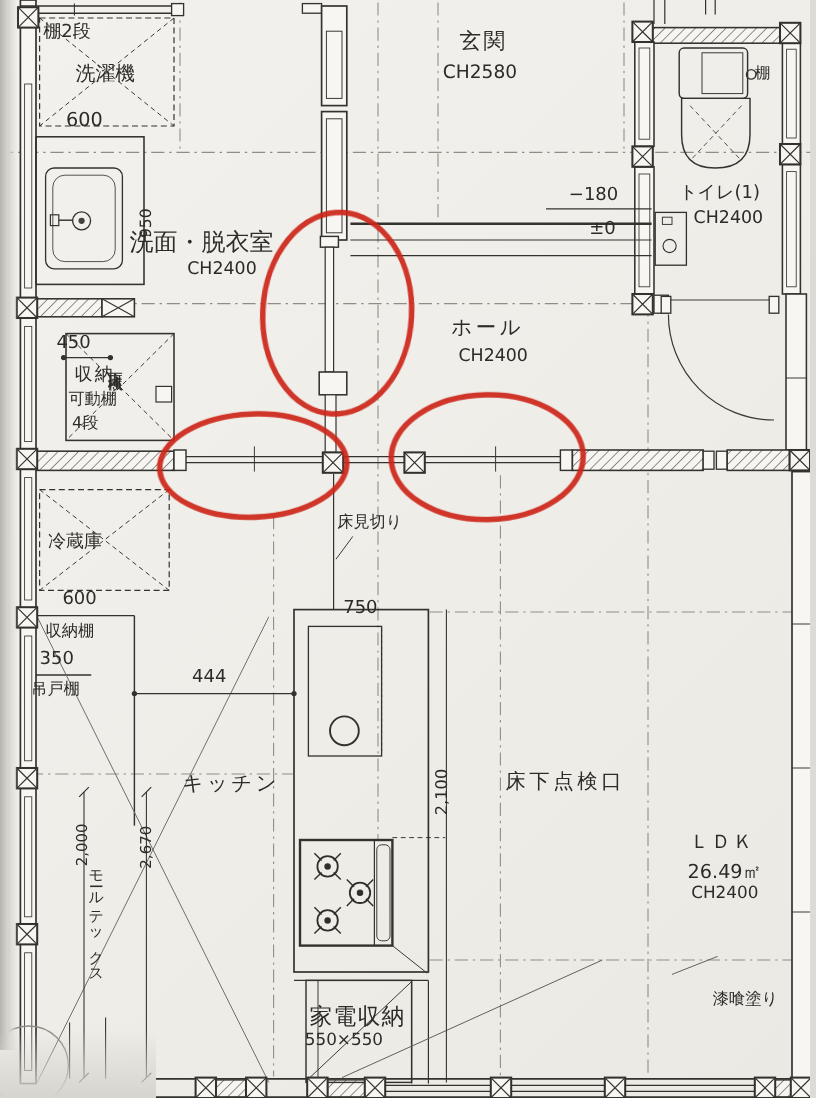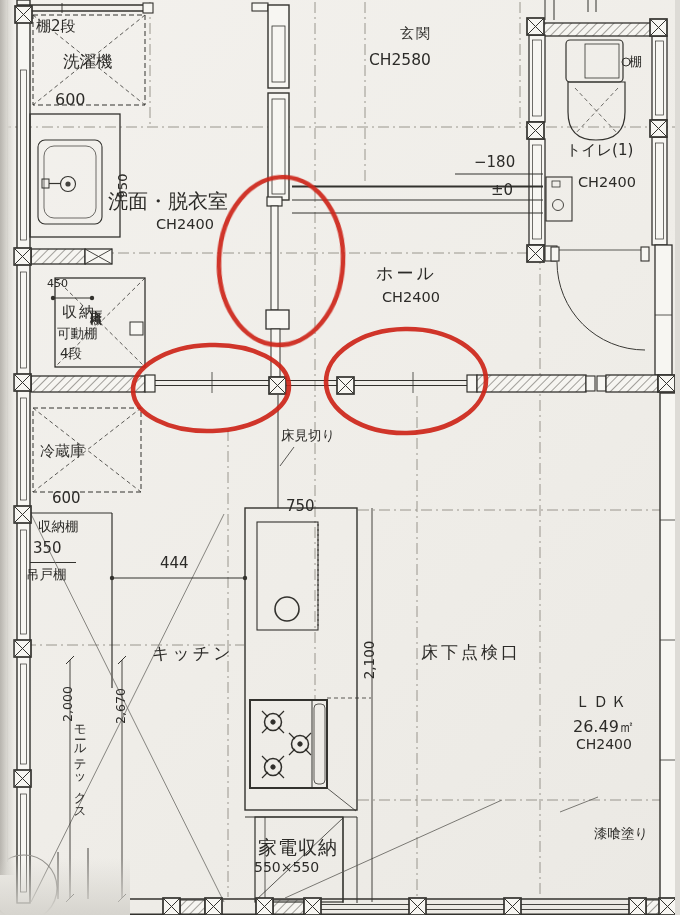--- a/index.html
+++ b/index.html
@@ -278,33 +278,33 @@
 <div class="edge-left"></div>
 <div class="edge-bottom"></div>
 
 <div class="lbl" style="left:36px;top:19px;font-size:15px">棚2段</div>
 <div class="lbl" style="left:63px;top:53px;font-size:16.5px">洗濯機</div>
 <div class="lbl" style="left:55px;top:92px;font-size:16px">600</div>
 <div class="lbl" style="left:108px;top:191px;font-size:20px">洗面・脱衣室</div>
 <div class="lbl" style="left:156px;top:217px;font-size:14.5px">CH2400</div>
 <div class="lbl rot" style="left:123px;top:186px;font-size:13px">950</div>
 
-<div class="lbl" style="left:400px;top:26px;font-size:14px;letter-spacing:2px">玄関</div>
+<div class="lbl" style="left:383px;top:26px;font-size:18px;letter-spacing:2px">玄関</div>
 <div class="lbl" style="left:369px;top:52px;font-size:15.5px">CH2580</div>
 
-<div class="lbl" style="left:566px;top:143px;font-size:15px">トイレ(1)</div>
+<div class="lbl" style="left:566px;top:153px;font-size:15px">トイレ(1)</div>
 <div class="lbl" style="left:578px;top:175px;font-size:14.5px">CH2400</div>
 <div class="lbl" style="left:629px;top:55px;font-size:13px">棚</div>
 <div class="lbl" style="left:474px;top:155px;font-size:15px">−180</div>
 <div class="lbl" style="left:491px;top:183px;font-size:15px">±0</div>
 
 <div class="lbl" style="left:376px;top:265px;font-size:17px;letter-spacing:3px">ホール</div>
 <div class="lbl" style="left:382px;top:290px;font-size:14.5px">CH2400</div>
 
-<div class="lbl" style="left:47px;top:278px;font-size:11px">450</div>
+<div class="lbl" style="left:47px;top:278px;font-size:15px">450</div>
 <div class="lbl" style="left:62px;top:305px;font-size:15px;letter-spacing:2px">収納</div>
 <div class="lbl" style="left:57px;top:326px;font-size:13.5px">可動棚</div>
 <div class="lbl" style="left:60px;top:346px;font-size:13.5px">4段</div>
 <div class="lbl vert" style="left:88px;top:300px;font-size:12.5px;height:34px;line-height:16px;letter-spacing:1px">床下点検口</div>
 
 <div class="lbl" style="left:40px;top:444px;font-size:15px">冷蔵庫</div>
 <div class="lbl" style="left:52px;top:491px;font-size:15px">600</div>
 <div class="lbl" style="left:38px;top:519px;font-size:13.5px">収納棚</div>
 <div class="lbl" style="left:33px;top:541px;font-size:15px">350</div>
 <div class="lbl" style="left:26px;top:567px;font-size:13.5px">吊戸棚</div>

